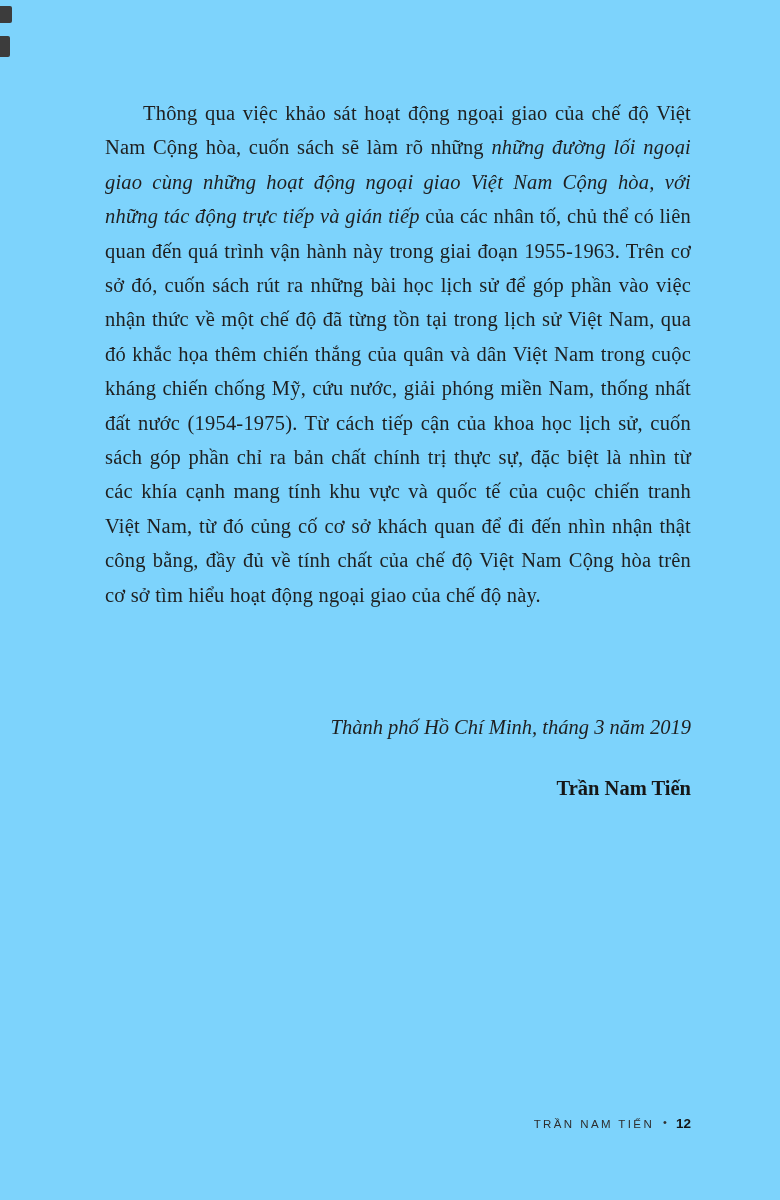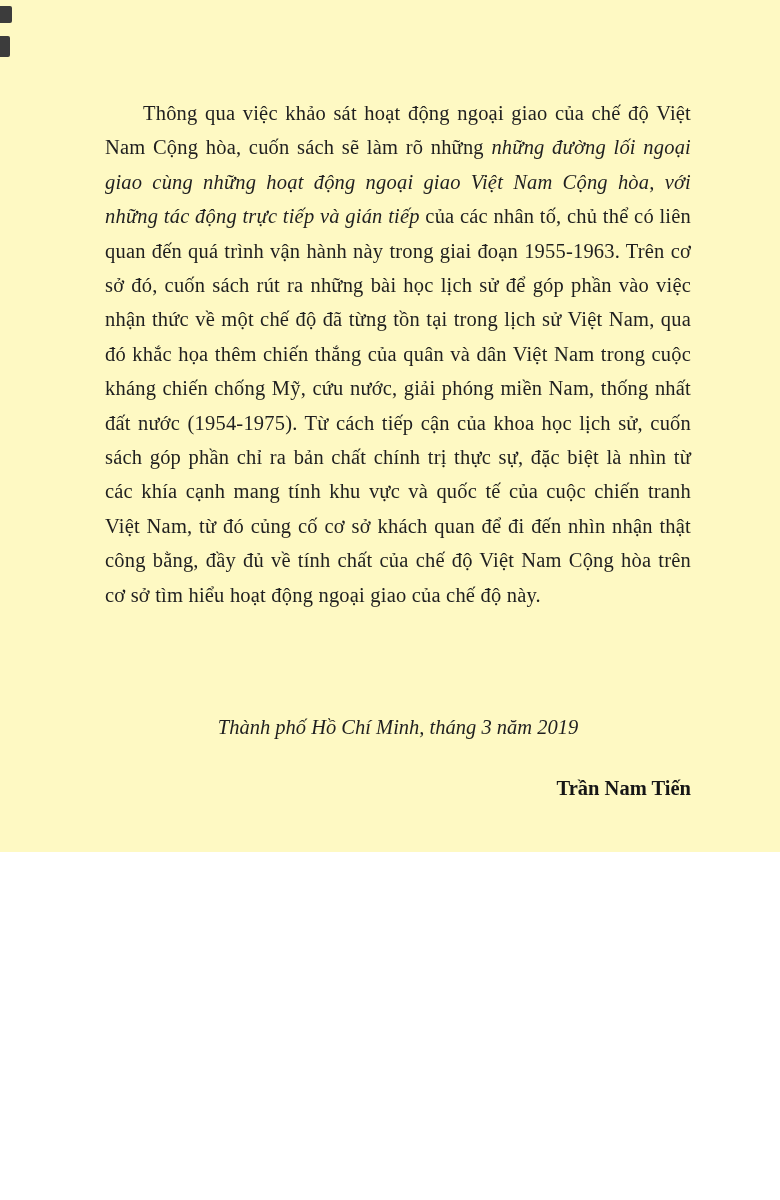--- a/index.html
+++ b/index.html
@@ -6,22 +6,22 @@
 
   html, body {
     width: 780px;
     height: 1200px;
     background: #ffffff;
   }
 
   .page {
     position: relative;
     width: 780px;
-    height: 852px;
-    background: #fef9c3;
+    height: 1200px;
+    background: #7dd3fc;
     overflow: hidden;
     font-family: "Liberation Serif", serif;
     color: #1f1f1f;
   }
 
   
   .scan-mark {
     position: absolute;
     left: 0;
     background: #3c3c3c;
@@ -45,21 +45,21 @@
 
   .body-paragraph .italic {
     font-style: italic;
   }
 
   .dateline {
     position: absolute;
     left: 105px;
     right: 89px;
     top: 712px;
-    text-align: center;
+    text-align: right;
     font-style: italic;
     font-size: 20.5px;
     line-height: 30px;
     color: #1f1f1f;
   }
 
   .author-name {
     position: absolute;
     left: 105px;
     right: 89px;

